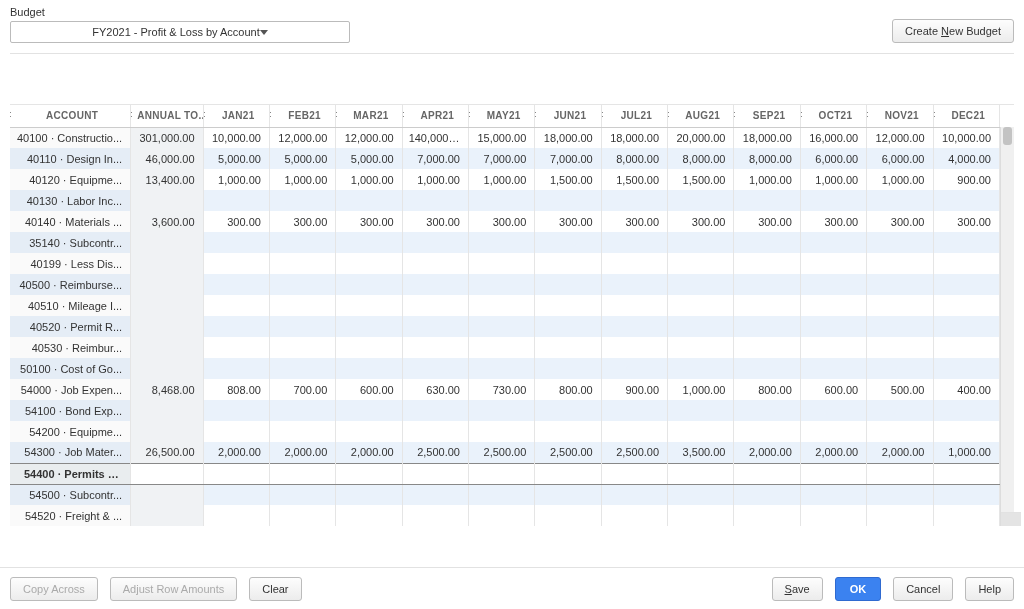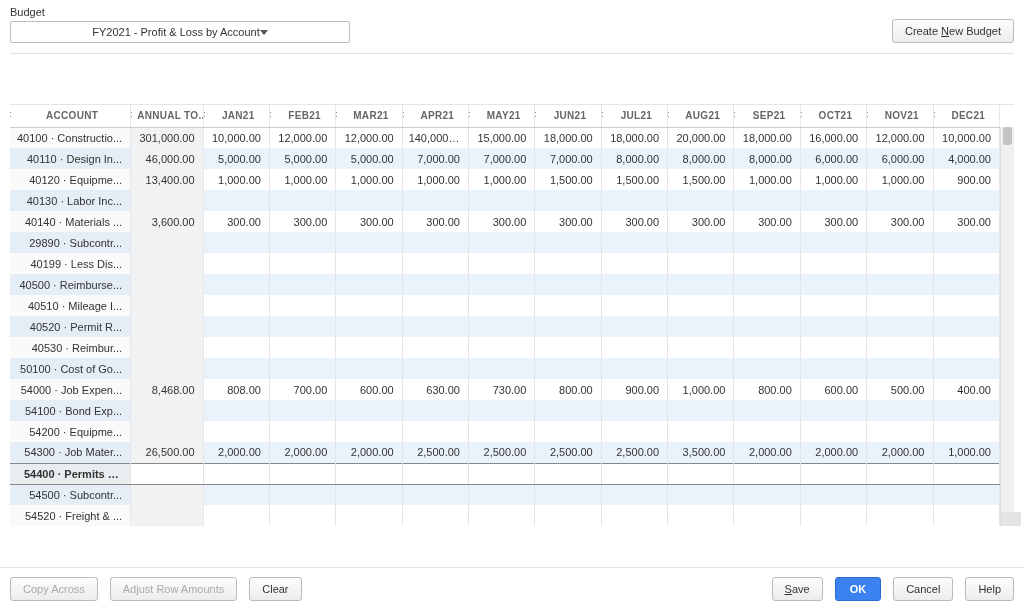--- a/index.html
+++ b/index.html
@@ -183,21 +183,21 @@
             <td class="num">300.00</td>
             <td class="num">300.00</td>
             <td class="num">300.00</td>
             <td class="num">300.00</td>
             <td class="num">300.00</td>
             <td class="num">300.00</td>
             <td class="num">300.00</td>
             <td class="num">300.00</td>
           </tr>
           <tr>
-            <td class="acct acct-col indent1">29890 · Subcontr...</td>
+            <td class="acct acct-col indent1">35140 · Subcontr...</td>
             <td class="num annual-col"></td>
             <td class="num"></td>
             <td class="num"></td>
             <td class="num"></td>
             <td class="num"></td>
             <td class="num"></td>
             <td class="num"></td>
             <td class="num"></td>
             <td class="num"></td>
             <td class="num"></td>

